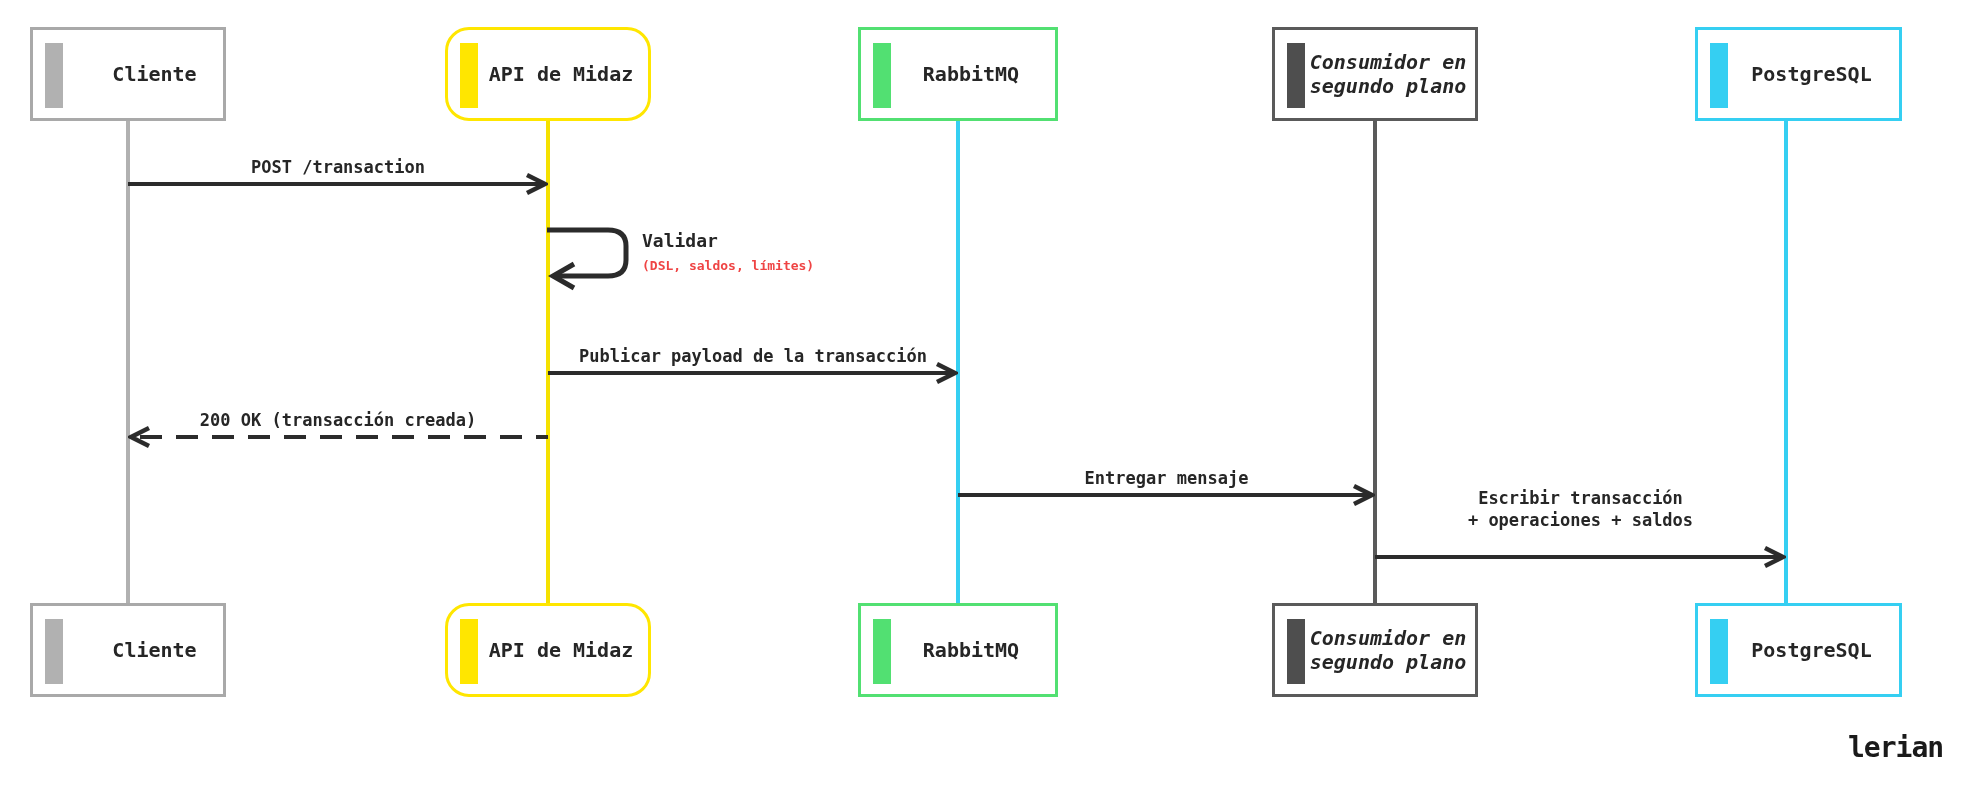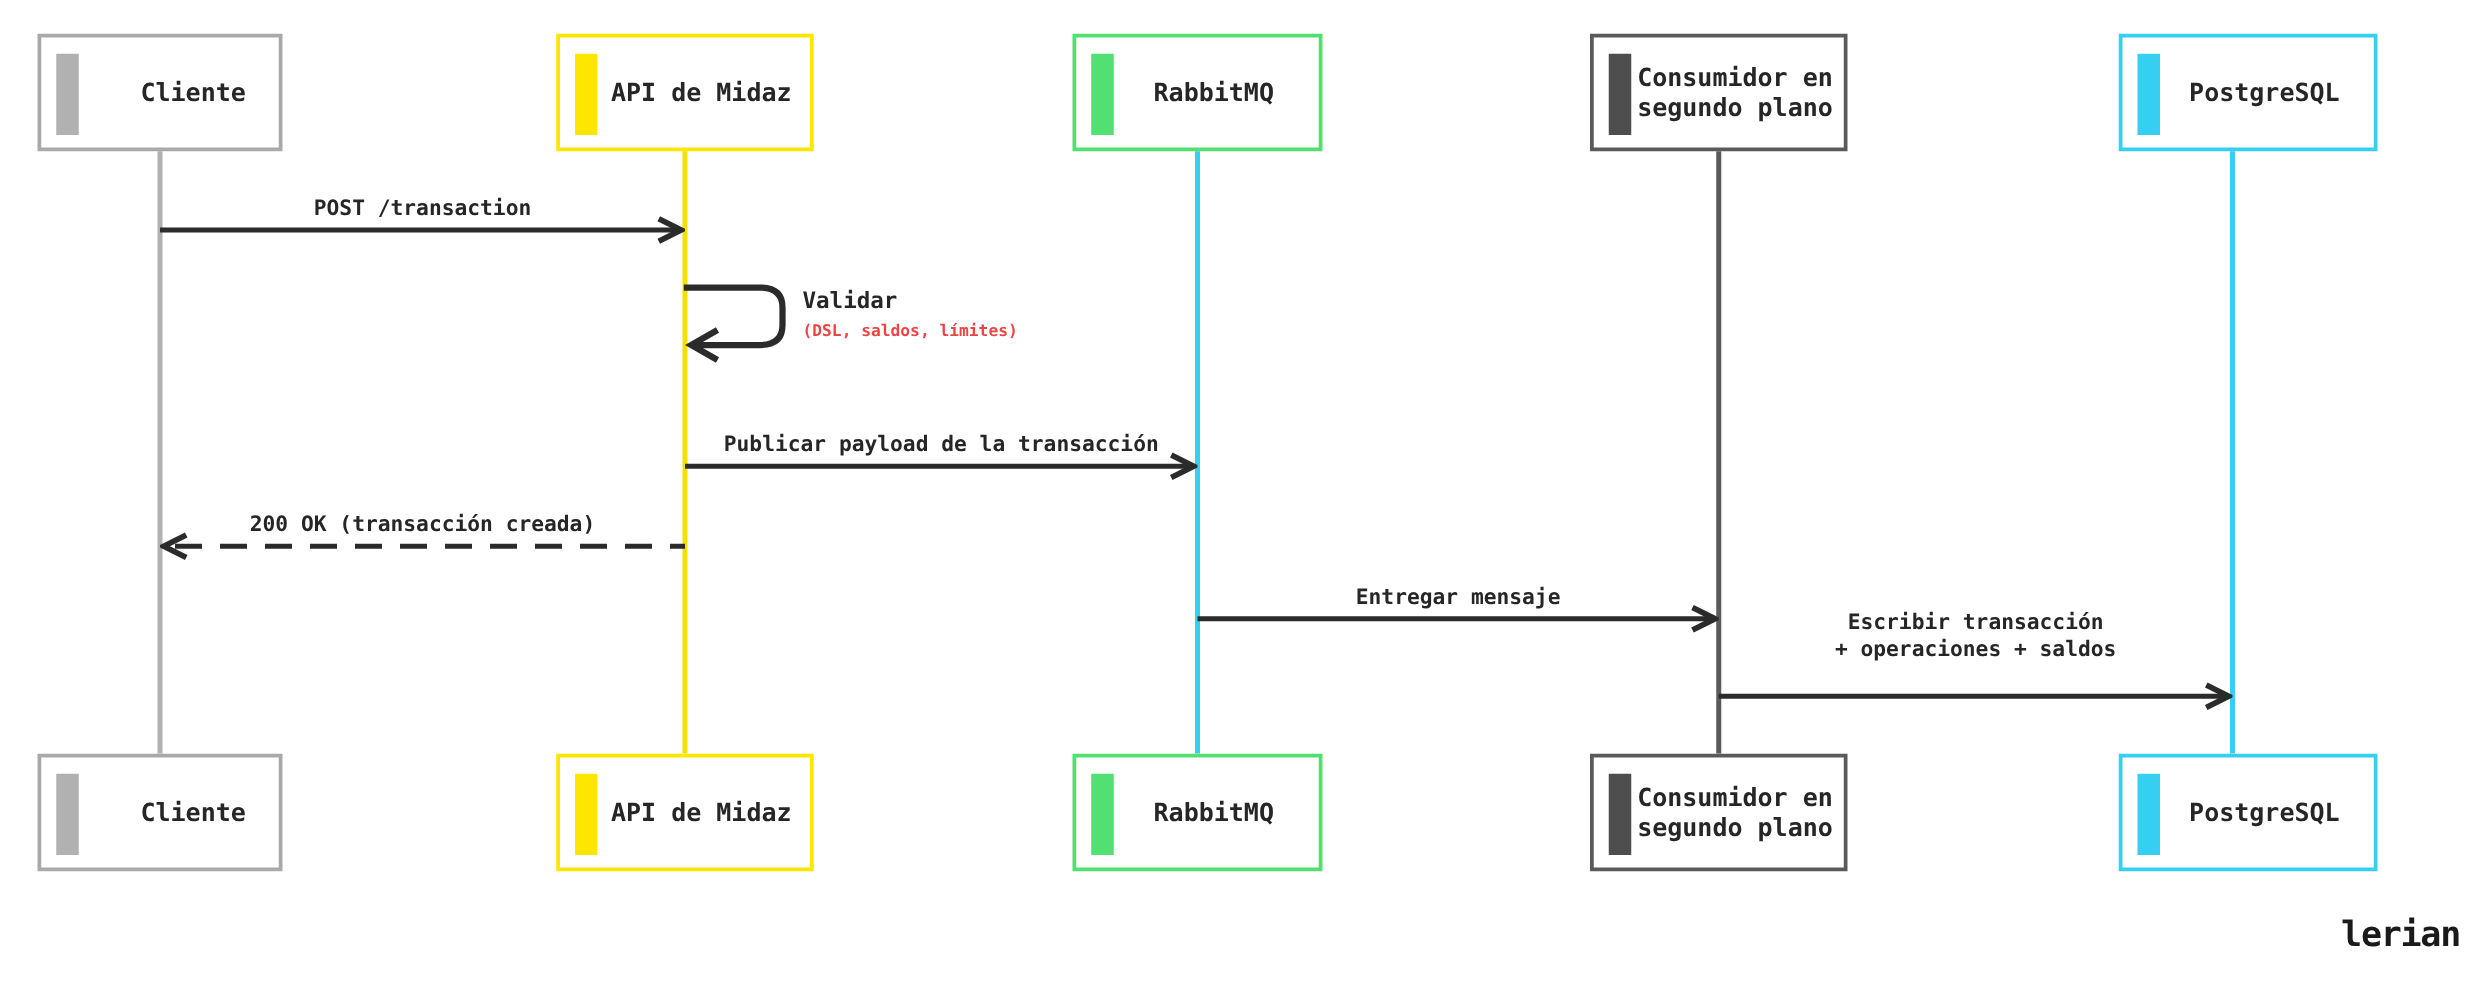--- a/index.html
+++ b/index.html
@@ -7,44 +7,44 @@
           font-family:"DejaVu Sans Mono","Liberation Mono",monospace;}
 
   
   .actor-box{position:absolute;height:94px;background:#ffffff;border:3px solid #999;
              box-sizing:border-box;display:flex;align-items:center;}
   .actor-label{width:100%;text-align:center;padding-left:26px;box-sizing:border-box;
                font-weight:700;font-size:20px;line-height:24px;color:#262626;}
   .accent{position:absolute;left:12px;top:13px;width:18px;height:65px;}
 
   .bd-gray{border-color:#a9a9a9;padding-left:27px;}   .bg-gray{background:#b1b1b1;}
-  .bd-yellow{border-color:#ffe600;} .bg-yellow{background:#ffe600;}
+  .bd-yellow{border-color:#ffe600;border-radius:24px;} .bg-yellow{background:#ffe600;}
   .bd-green{border-color:#52e072;}  .bg-green{background:#52e072;}
-  .bd-dark{border-color:#5a5a5a;}   .bg-dark{background:#4e4e4e;}
+  .bd-dark{border-color:#5a5a5a;font-style:italic;}   .bg-dark{background:#4e4e4e;}
   .bd-cyan{border-color:#35cff2;margin-left:12px;}   .bg-cyan{background:#35cff2;}
 
   
   .lifeline{position:absolute;top:121px;height:482px;width:4px;}
 
   
   .msg-line{position:absolute;height:4px;background:#2b2b2b;}
   .msg-line.dashed{background:repeating-linear-gradient(to right,#2b2b2b 0 22px,transparent 22px 36px);}
   .msg-label{position:absolute;text-align:center;font-weight:700;font-size:17px;line-height:22px;
              color:#262626;white-space:pre-line;}
   .arrowhead{position:absolute;width:24px;height:24px;}
   .arrowhead path{stroke:#2b2b2b;stroke-width:4.5;fill:none;}
 
   
   .self-loop{position:absolute;}
   .self-loop path{stroke:#2b2b2b;stroke-width:5;fill:none;}
   .loop-title{position:absolute;font-weight:700;font-size:18px;color:#262626;}
   .loop-note{position:absolute;font-weight:700;font-size:13px;color:#ef4444;}
 
   
-  .brand{position:absolute;left:1848px;top:731px;width:120px;text-align:right;
+  .brand{position:absolute;left:1848px;top:731px;width:120px;
          font-weight:700;font-size:28px;color:#1a1a1a;letter-spacing:-1px;}
 </style>
 </head>
 <body>
 
 <div id="canvas">
 
   <div class="actor-box bd-gray" style="left:30px;top:27px;width:196px;">
     <div class="accent bg-gray"></div>
     <div class="actor-label">Cliente</div>

